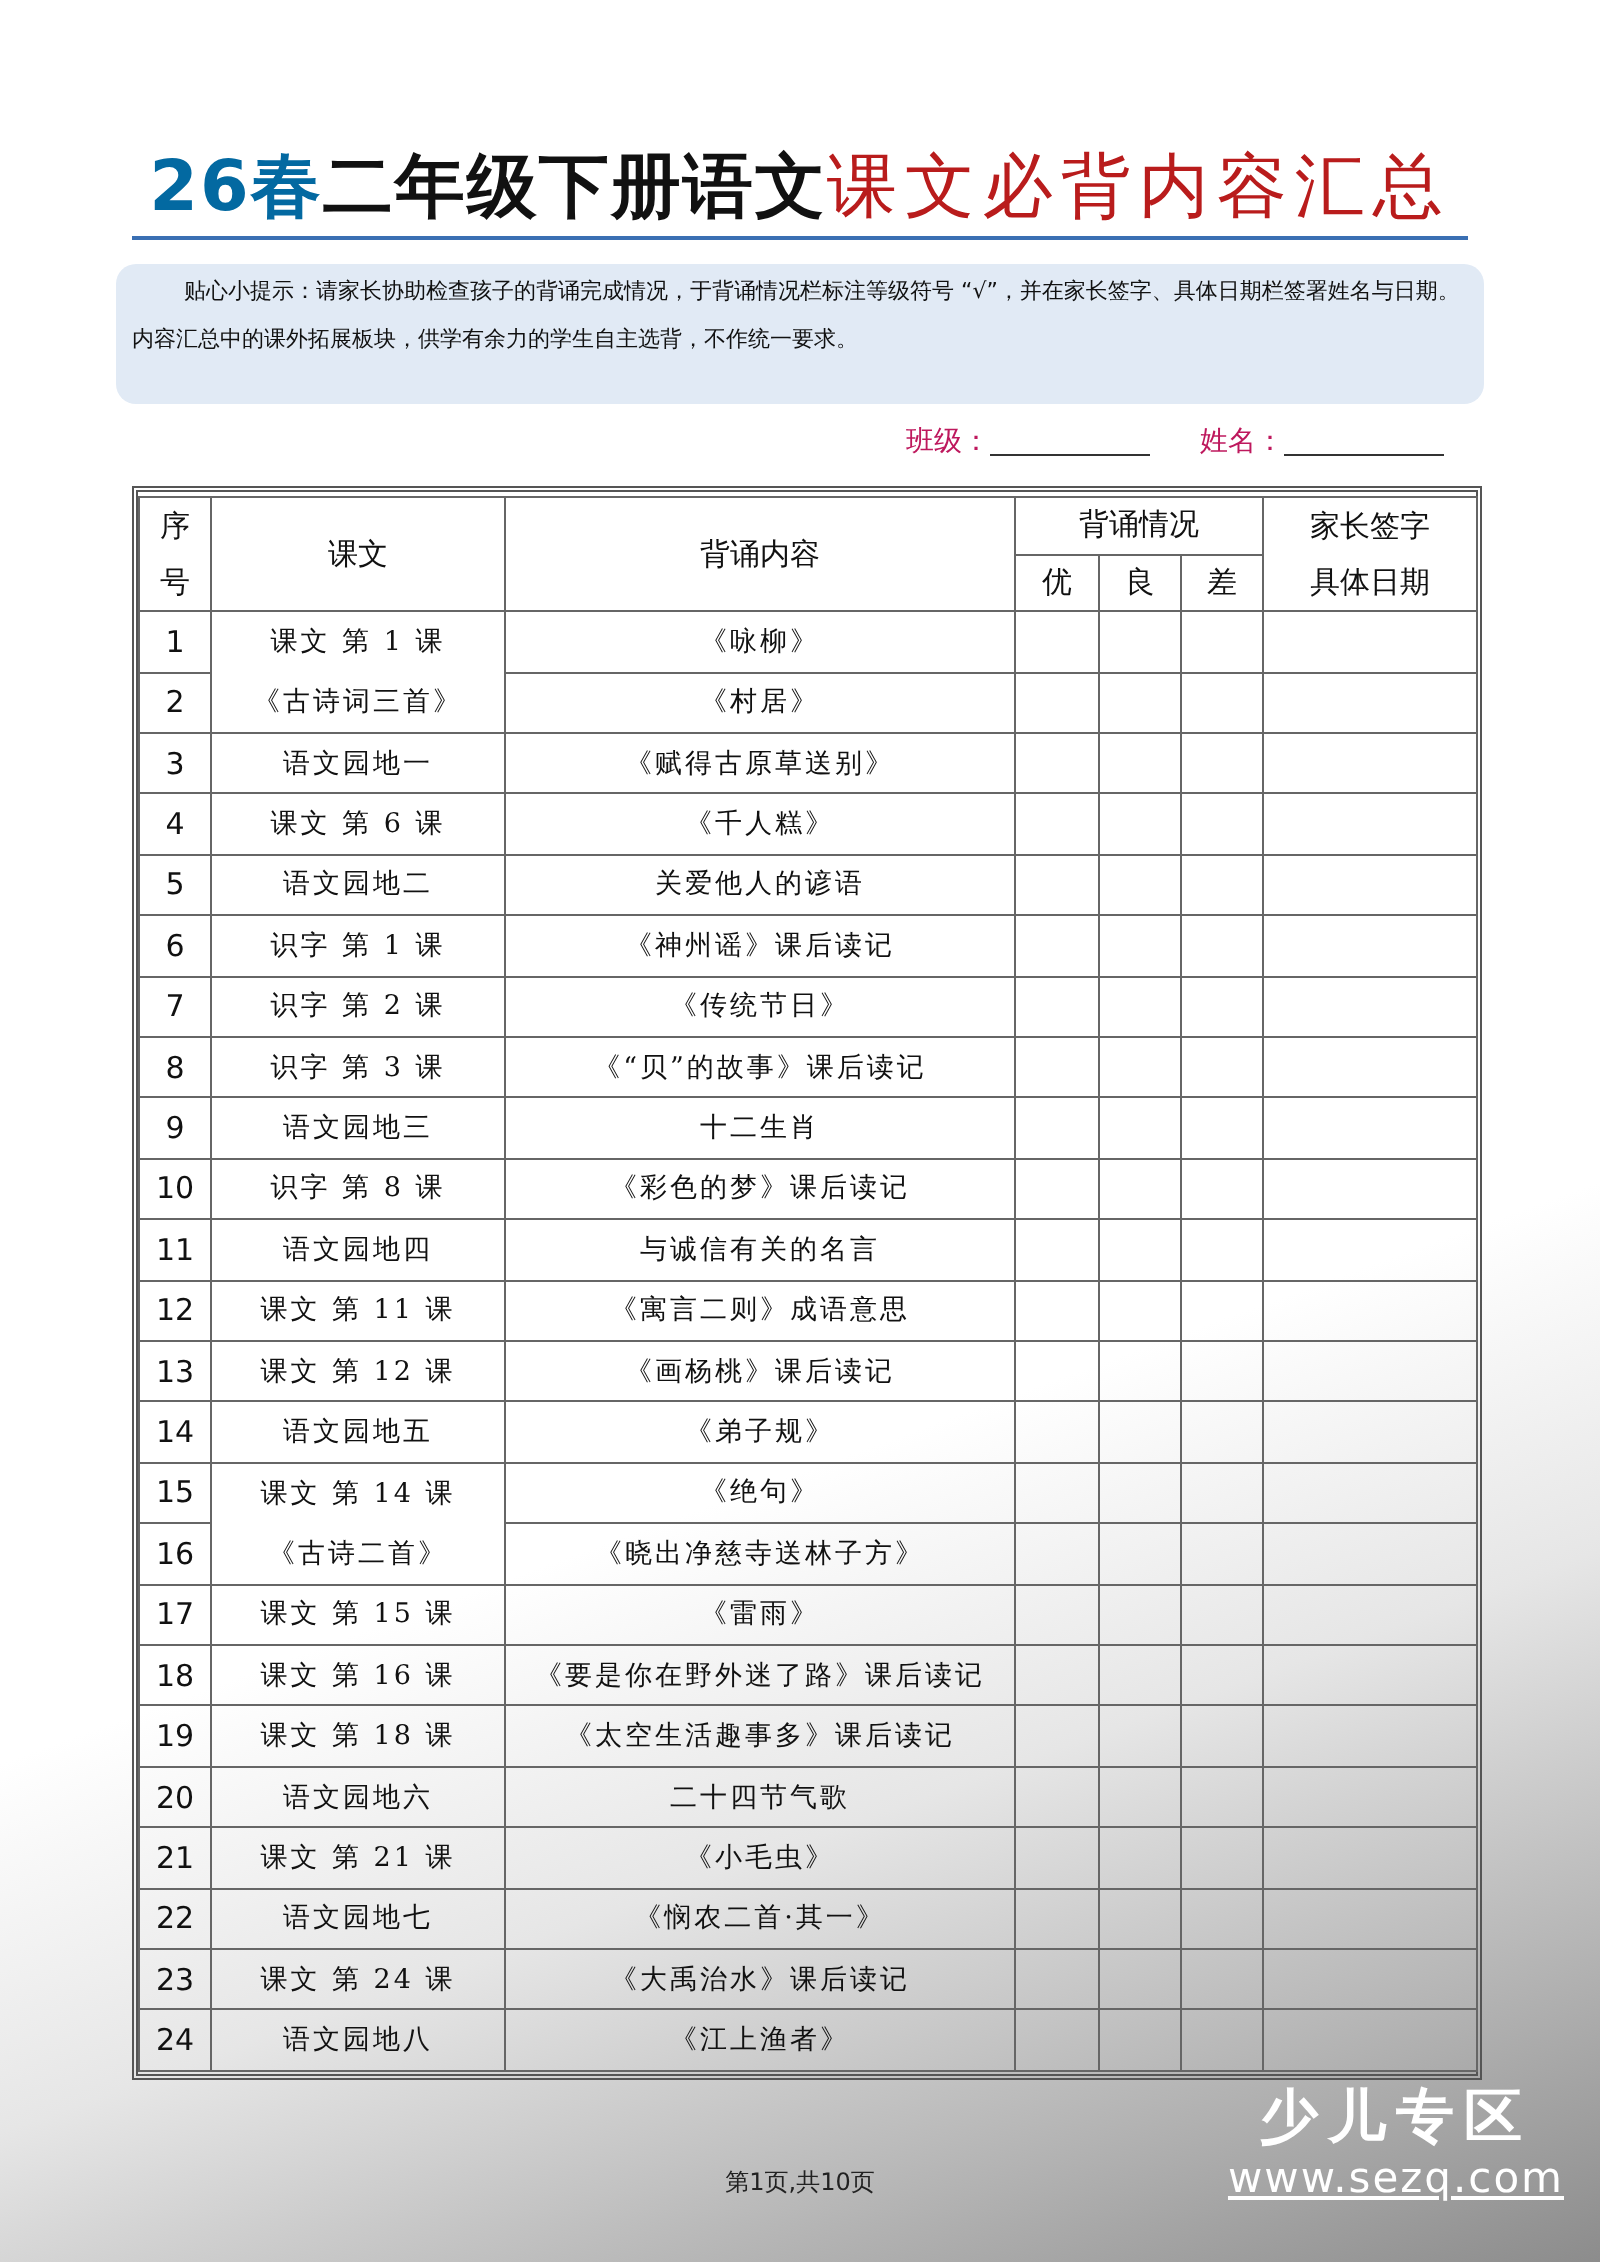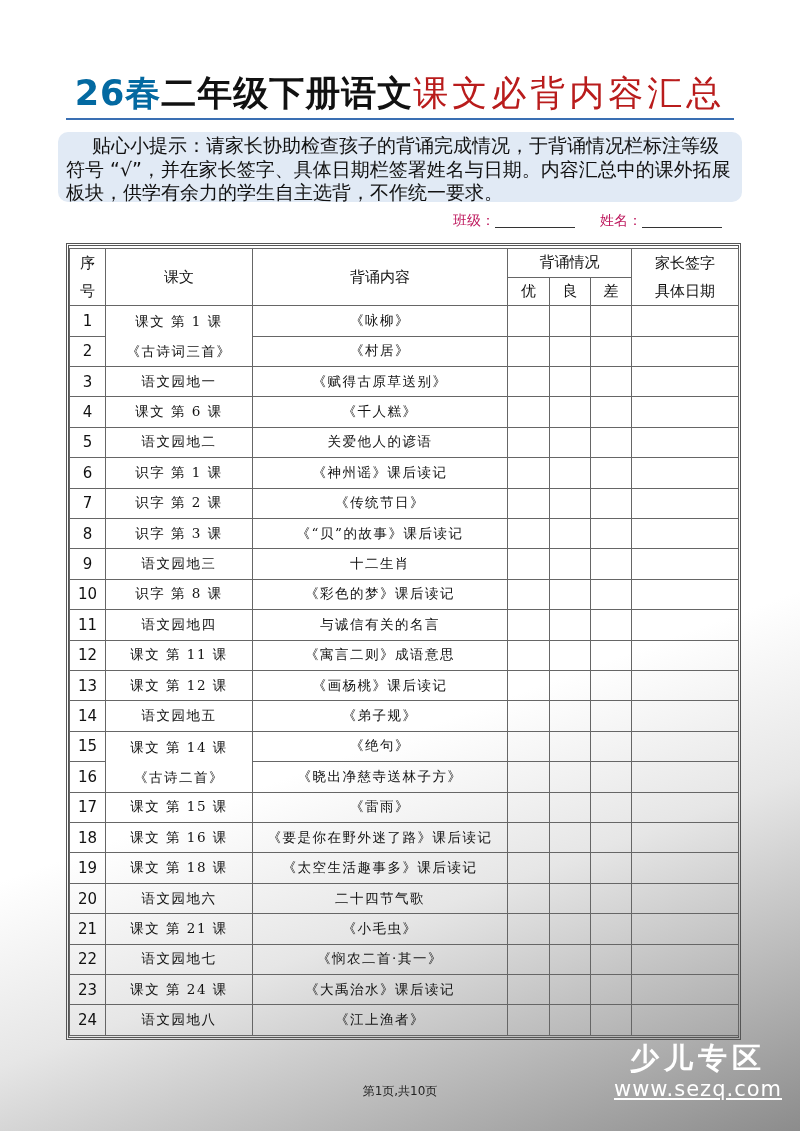--- a/index.html
+++ b/index.html
@@ -16,21 +16,21 @@
   }
   .title .red { color:#0369a1; }
   .title .black { color:#111; }
   .title .blue { color:#b91c1c; font-weight:normal; letter-spacing:4px; }
   .title-rule {
     position:absolute; left:66px; top:118px; width:668px; height:2px; background:#3a6fb3;
   }
   .tip {
     position:absolute; left:58px; top:132px; width:684px; height:70px;
     background:#e1eaf5; border-radius:10px; box-sizing:border-box;
-    padding:2px 10px 0 8px; font-size:19px; line-height:23.5px; color:#111;
+    padding:2px 10px 0 8px; font-size:11px; line-height:23.5px; color:#111;
     text-indent:26px;
   }
   .meta {
     position:absolute; top:212px; font-size:14px; color:#be185d;
   }
   .meta .blank { display:inline-block; border-bottom:1px solid #333; height:14px; vertical-align:-3px; }
   .table-wrap {
     position:absolute; left:66px; top:243px; width:675px; height:797px;
     border:3px double #555; box-sizing:border-box; background:transparent;
   }
@@ -102,21 +102,21 @@
         <th>优</th>
         <th>良</th>
         <th>差</th>
       </tr>
     </thead>
     <tbody id="tbody">
         <tr>
           <td class="num">1</td>
           <td class="lesson" rowspan="2">
             <div style="line-height: 30px;">课文 第 1 课</div>
-            <div style="line-height: 30px;">《古诗词三首》</div>
+            <div style="line-height: 30px; font-family: Liberation Serif, serif;">《古诗词三首》</div>
           </td>
           <td class="content">《咏柳》</td>
           <td></td>
           <td></td>
           <td></td>
           <td></td>
         </tr>
         <tr>
           <td class="num">2</td>
           <td class="content">《村居》</td>

